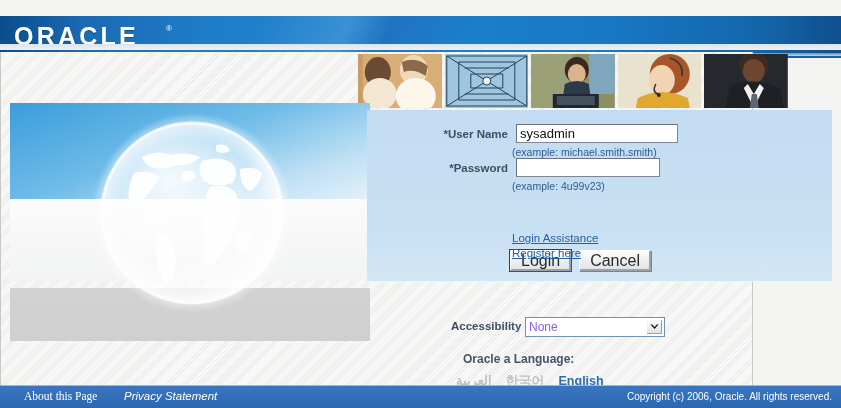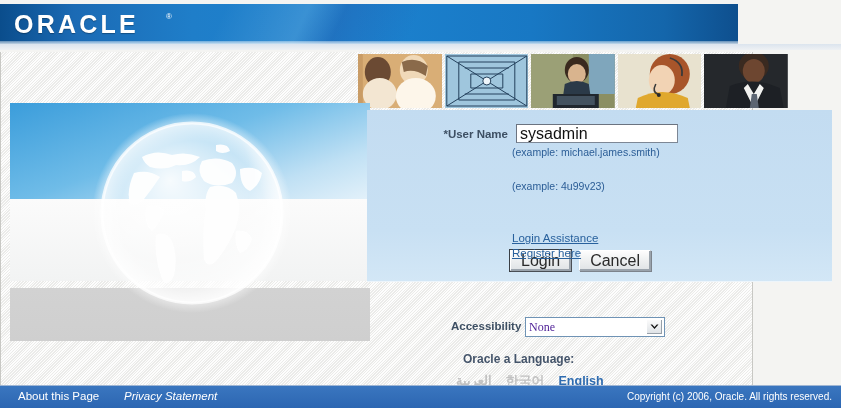--- a/index.html
+++ b/index.html
@@ -11,21 +11,21 @@
   }
   #page {
     position: relative;
     width: 841px; height: 408px;
     background: #f4f4f2;
     overflow: hidden;
   }
 
   
   #header {
-    position: absolute; left: 0; top: 4px; width: 738px; height: 42px;
+    position: absolute; left: 0; top: 16px; width: 841px; height: 42px;
     background:
       linear-gradient(115deg, rgba(255,255,255,0.00) 30%, rgba(255,255,255,0.13) 41%, rgba(40,80,160,0.30) 46%, rgba(255,255,255,0.00) 56%),
       linear-gradient(to right, #0a4d8c 0%, #1b6ab4 10%, #1f7ec9 26%, #1c82cf 48%, #1878c4 72%, #1466ab 90%, #0e4f8e 100%);
     border-bottom: 2px solid #1b5faa;
     overflow: hidden;
   }
   #header::after {
     content: "";
     position: absolute; left: 0; right: 0; bottom: 0; height: 3px;
     background: linear-gradient(to bottom, rgba(255,255,255,0.35), rgba(255,255,255,0.75));
@@ -119,21 +119,21 @@
   }
   .flabel {
     color: #3d4f63;
     font-size: 11.5px;
     font-weight: bold;
     text-align: right;
     white-space: nowrap;
   }
   .finput {
     font-family: "Liberation Sans", sans-serif;
-    font-size: 16px;
+    font-size: 13px;
     color: #111;
     background: #ffffff;
     border: 1px solid #7d8795;
     border-top-color: #6b7380;
     border-left-color: #6b7380;
     height: 19px;
     padding: 0 3px;
     outline: none;
   }
   .hint {
@@ -171,22 +171,22 @@
 
   
   #acc-row { position: absolute; left: 0; top: 265px; width: 841px; height: 20px; margin-left: 13px; }
   #acc-label {
     position: absolute; left: 437px; top: 3px;
     color: #3d4f63; font-size: 11.5px; font-weight: bold;
   }
   #acc-select {
     position: absolute; left: 511px; top: 0px;
     width: 140px; height: 20px;
-    font-family: Liberation Serif, serif;
-    font-size: 12px; color: #4c1d95;
+    font-family: Liberation Sans, sans-serif;
+    font-size: 12px; color: #8b5cf6;
     background: #ffffff;
     border: 1px solid #6f93b5;
     padding-left: 3px;
     display: flex; align-items: center;
     cursor: pointer;
   }
   #acc-arrow {
     position: absolute; right: 1px; top: 1px; width: 17px; height: 16px;
     background: linear-gradient(to bottom, #fbfbfb, #dde1e5);
     border: 1px solid #ffffff;
@@ -350,22 +350,26 @@
       </div>
     </div>
 
     <div id="login-panel" class="hatch">
     </div>
 
     <div class="form-row" style="left:423px; top:72px;">
       <div class="flabel" style="width:84px;">*User Name</div>
       <input class="finput" style="width: 162px; margin-left: 8px;" value="sysadmin">
     </div>
-    <div class="hint" style="left:511px; top:94px;">(example: michael.james.smith)</div>
-
+    <div class="hint" style="left:511px; top:94px;">(example: michael.smith.smith)</div>
+
+    <div class="form-row" style="left:423px; top:106px;">
+      <div class="flabel" style="width:84px;">*Password</div>
+      <input class="finput" type="password" style="width: 144px; margin-left: 8px;" value="">
+    </div>
     <div class="hint" style="left:511px; top:128px;">(example: 4u99v23)</div>
 
     <div id="btn-row">
       <button class="btn" id="btn-login">Login</button>
       <button class="btn" id="btn-cancel">Cancel</button>
     </div>
 
     <div class="plink" style="left:511px; top:180px;">Login Assistance</div>
     <div class="plink" style="left:511px; top:195px;">Register here</div>
 
@@ -386,18 +390,18 @@
       <div id="lang-list">
         <span class="lang-dim">العربية</span>
         <span class="lang-dim">한국어</span>
         <span class="lang-on">English</span>
       </div>
     </div>
 
   </div>
 
   <div id="footer">
-    <div class="flink" style="left:18px;">About this Page</div>
+    <div class="flink" style="left:24px;font-family:Liberation Serif, serif;">About this Page</div>
     <div class="flink" style="left:124px;font-style:italic;">Privacy Statement</div>
     <div id="copyright">Copyright (c) 2006, Oracle. All rights reserved.</div>
   </div>
 
 </div>
 
 </body></html>

